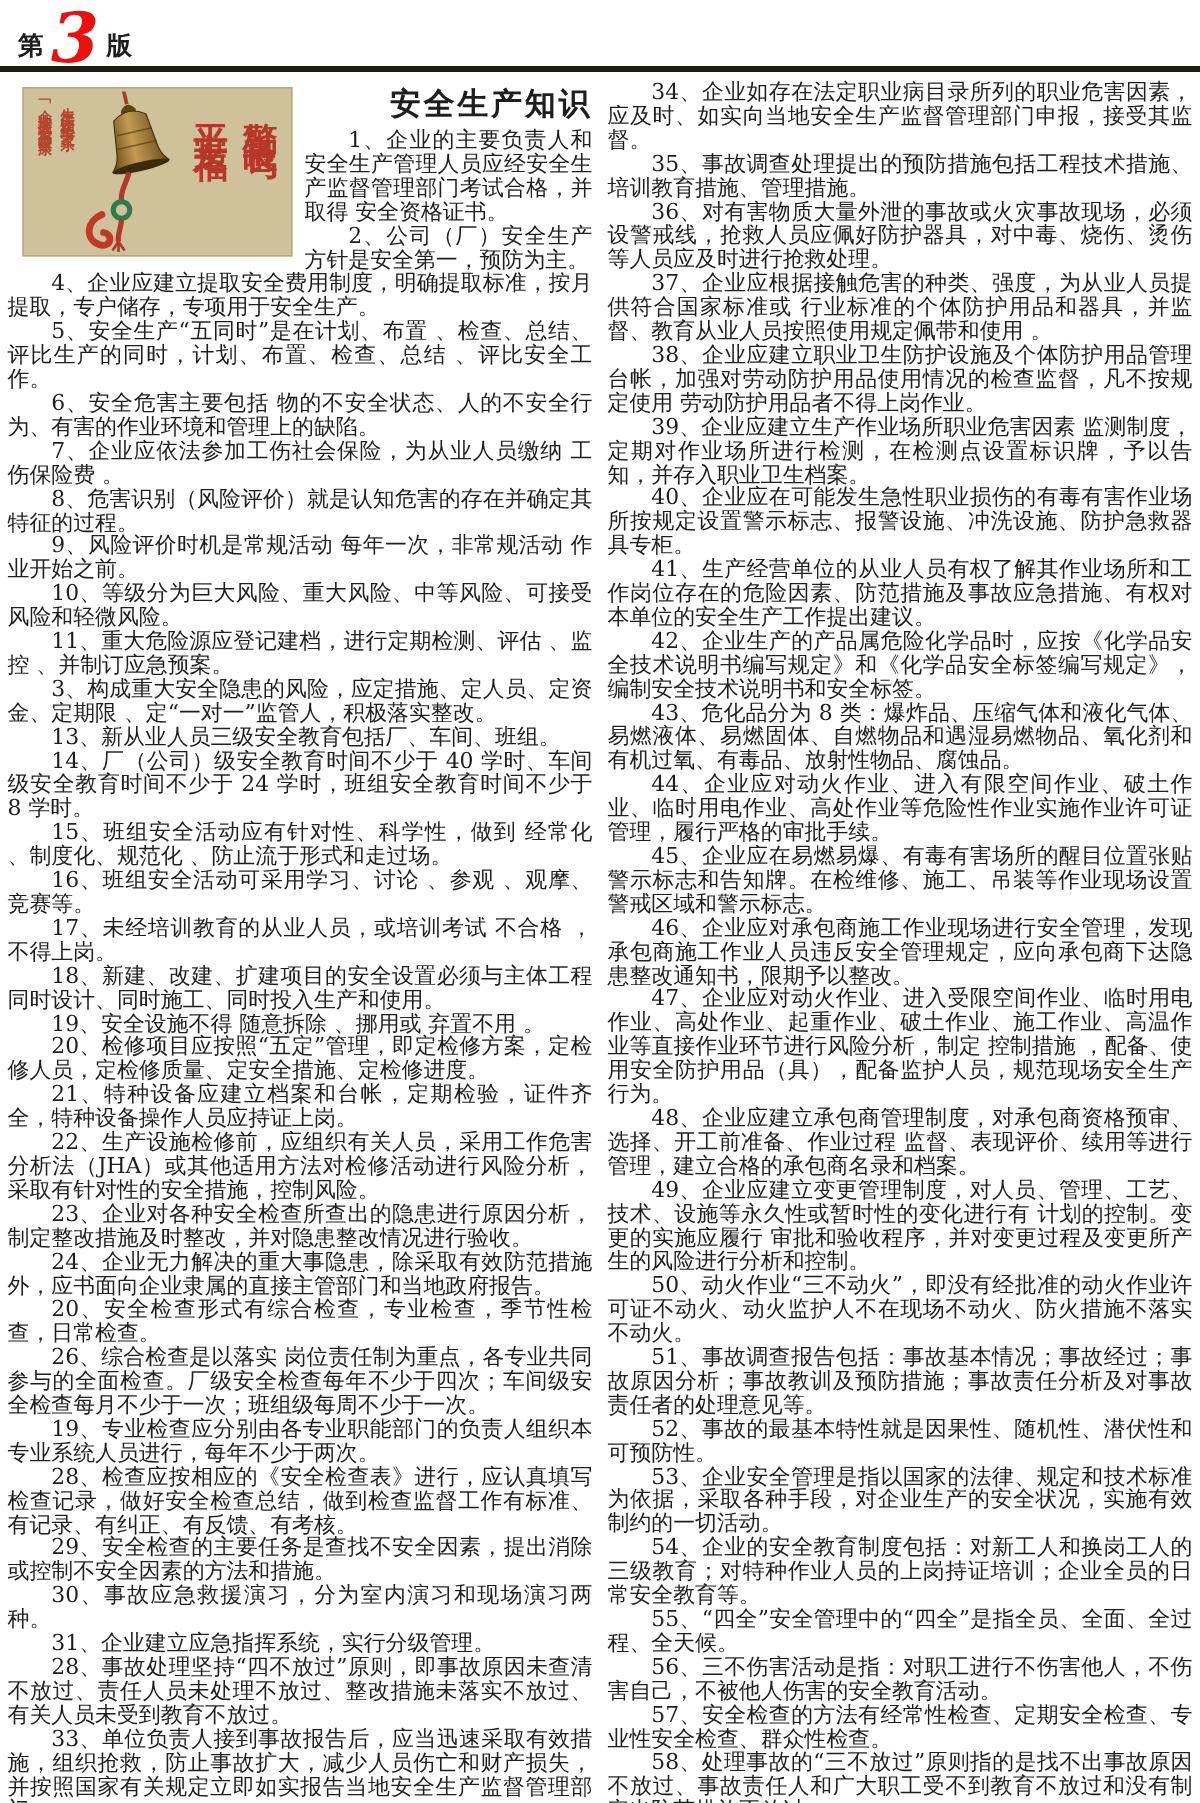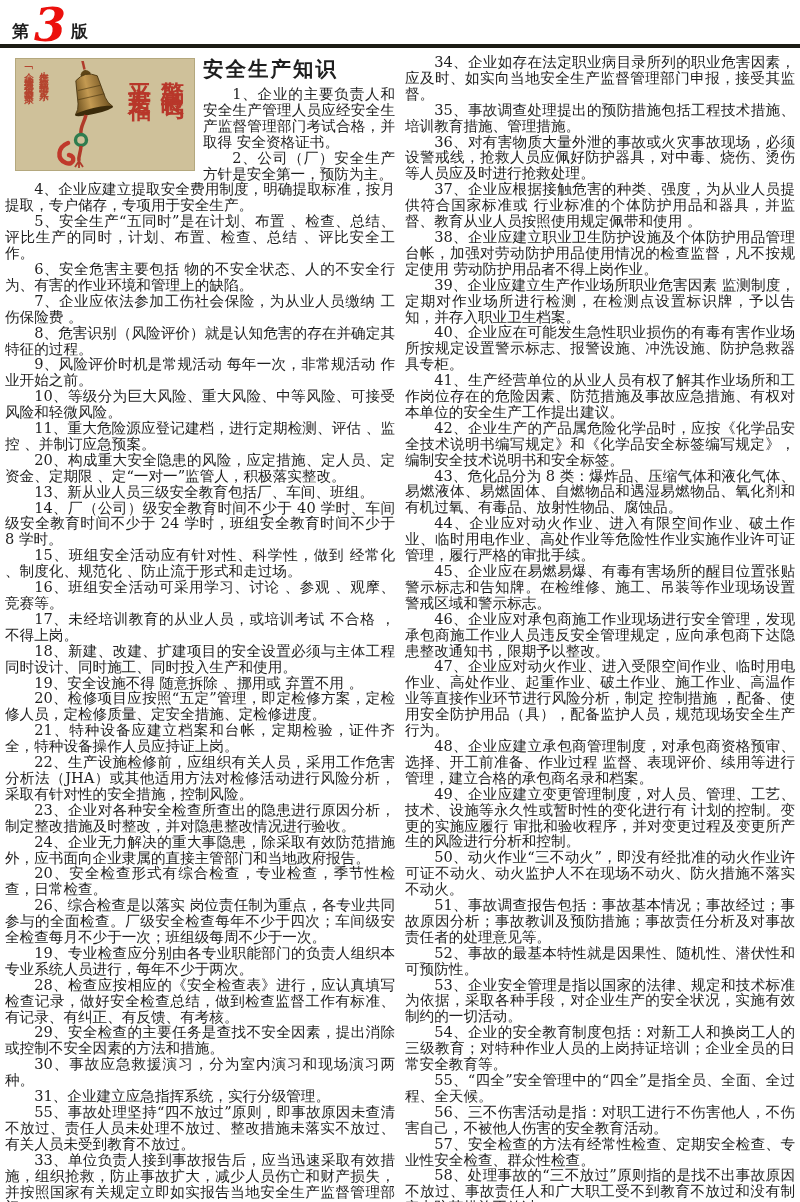--- a/index.html
+++ b/index.html
@@ -17,21 +17,21 @@
   }
   .rule{height:4px;background:#1c1c15;margin-top:2px;}
   
   .columns{display:flex;gap:10px;padding:6px 5px 0 5px;}
   .col{width:390px;}
   p.item{
     margin:0;text-indent:2em;text-align:justify;
     font-size:14.6px;line-height:15.9px;letter-spacing:0;
   }
   .article-title{
-    font-size:20.5px;font-weight:600;text-align:left;
+    font-size:20.5px;font-weight:600;text-align:right;
     margin:1px 0 3px 0;letter-spacing:2px;
   }
   
   .poster{
     float:left;width:180px;height:113px;background:#cfc19a;
     border:1px solid #b4a87e;margin:4px 8px 5px 10px;
     display:flex;align-items:stretch;box-sizing:border-box;
     padding:2px 4px;
   }
   .couplet{
@@ -105,41 +105,41 @@
           <p class="item">1、企业的主要负责人和安全生产管理人员应经安全生产监督管理部门考试合格，并取得 安全资格证书。</p>
           <p class="item">2、公司（厂）安全生产方针是安全第一，预防为主。</p>
           <p class="item">4、企业应建立提取安全费用制度，明确提取标准，按月提取，专户储存，专项用于安全生产。</p>
           <p class="item">5、安全生产“五同时”是在计划、布置 、检查、总结、评比生产的同时，计划、布置、检查、总结 、评比安全工作。</p>
           <p class="item">6、安全危害主要包括 物的不安全状态、人的不安全行为、有害的作业环境和管理上的缺陷。</p>
           <p class="item">7、企业应依法参加工伤社会保险，为从业人员缴纳 工伤保险费 。</p>
           <p class="item">8、危害识别（风险评价）就是认知危害的存在并确定其特征的过程。</p>
           <p class="item">9、风险评价时机是常规活动 每年一次，非常规活动 作业开始之前。</p>
           <p class="item">10、等级分为巨大风险、重大风险、中等风险、可接受风险和轻微风险。</p>
           <p class="item">11、重大危险源应登记建档，进行定期检测、评估 、监控 、并制订应急预案。</p>
-          <p class="item">20、构成重大安全隐患的风险，应定措施、定人员、定资金、定期限 、定“一对一”监管人，积极落实整改。</p>
+          <p class="item">3、构成重大安全隐患的风险，应定措施、定人员、定资金、定期限 、定“一对一”监管人，积极落实整改。</p>
           <p class="item">13、新从业人员三级安全教育包括厂、车间、班组。</p>
           <p class="item">14、厂（公司）级安全教育时间不少于 40 学时、车间级安全教育时间不少于 24 学时，班组安全教育时间不少于 8 学时。</p>
           <p class="item">15、班组安全活动应有针对性、科学性，做到 经常化 、制度化、规范化 、防止流于形式和走过场。</p>
           <p class="item">16、班组安全活动可采用学习、讨论 、参观 、观摩、竞赛等。</p>
           <p class="item">17、未经培训教育的从业人员，或培训考试 不合格 ，不得上岗。</p>
           <p class="item">18、新建、改建、扩建项目的安全设置必须与主体工程同时设计、同时施工、同时投入生产和使用。</p>
           <p class="item">19、安全设施不得 随意拆除 、挪用或 弃置不用 。</p>
           <p class="item">20、检修项目应按照“五定”管理，即定检修方案，定检修人员，定检修质量、定安全措施、定检修进度。</p>
           <p class="item">21、特种设备应建立档案和台帐，定期检验，证件齐全，特种设备操作人员应持证上岗。</p>
           <p class="item">22、生产设施检修前，应组织有关人员，采用工作危害分析法（JHA）或其他适用方法对检修活动进行风险分析，采取有针对性的安全措施，控制风险。</p>
           <p class="item">23、企业对各种安全检查所查出的隐患进行原因分析，制定整改措施及时整改，并对隐患整改情况进行验收。</p>
           <p class="item">24、企业无力解决的重大事隐患，除采取有效防范措施外，应书面向企业隶属的直接主管部门和当地政府报告。</p>
           <p class="item">20、安全检查形式有综合检查，专业检查，季节性检查，日常检查。</p>
           <p class="item">26、综合检查是以落实 岗位责任制为重点，各专业共同参与的全面检查。厂级安全检查每年不少于四次；车间级安全检查每月不少于一次；班组级每周不少于一次。</p>
           <p class="item">19、专业检查应分别由各专业职能部门的负责人组织本专业系统人员进行，每年不少于两次。</p>
           <p class="item">28、检查应按相应的《安全检查表》进行，应认真填写检查记录，做好安全检查总结，做到检查监督工作有标准、有记录、有纠正、有反馈、有考核。</p>
           <p class="item">29、安全检查的主要任务是查找不安全因素，提出消除或控制不安全因素的方法和措施。</p>
           <p class="item">30、事故应急救援演习，分为室内演习和现场演习两种。</p>
           <p class="item">31、企业建立应急指挥系统，实行分级管理。</p>
-          <p class="item">55、事故处理坚持“四不放过”原则，即事故原因未查清不放过、责任人员未处理不放过、整改措施未落实不放过、有关人员未受到教育不放过。</p>
+          <p class="item">28、事故处理坚持“四不放过”原则，即事故原因未查清不放过、责任人员未处理不放过、整改措施未落实不放过、有关人员未受到教育不放过。</p>
           <p class="item">33、单位负责人接到事故报告后，应当迅速采取有效措施，组织抢救，防止事故扩大，减少人员伤亡和财产损失，并按照国家有关规定立即如实报告当地安全生产监督管理部门。</p>
         </div>
     </div>
 
     <div class="col">
       <div>
           <p class="item">34、企业如存在法定职业病目录所列的职业危害因素，应及时、如实向当地安全生产监督管理部门申报，接受其监督。</p>
           <p class="item">35、事故调查处理提出的预防措施包括工程技术措施、培训教育措施、管理措施。</p>
           <p class="item">36、对有害物质大量外泄的事故或火灾事故现场，必须设警戒线，抢救人员应佩好防护器具，对中毒、烧伤、烫伤等人员应及时进行抢救处理。</p>
           <p class="item">37、企业应根据接触危害的种类、强度，为从业人员提供符合国家标准或 行业标准的个体防护用品和器具，并监督、教育从业人员按照使用规定佩带和使用 。</p>

